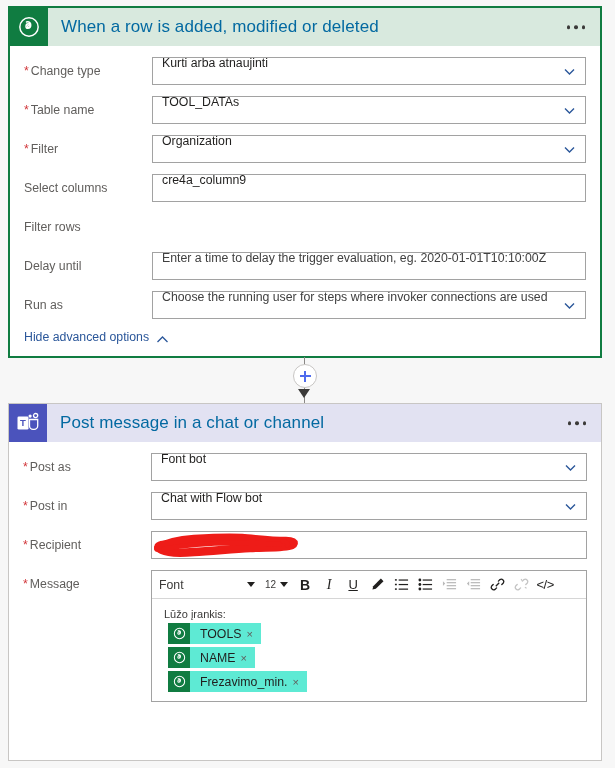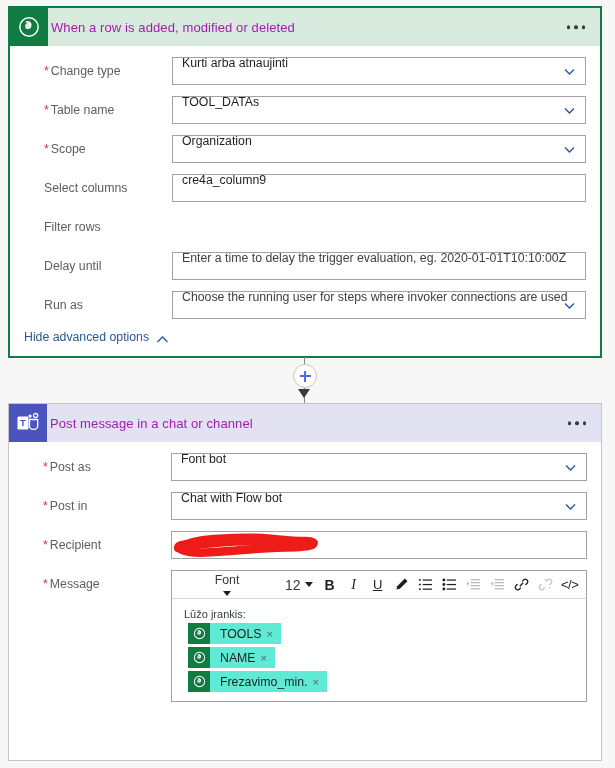--- a/index.html
+++ b/index.html
@@ -53,23 +53,23 @@
     height: 38px;
     flex: 0 0 38px;
     display: flex;
     align-items: center;
     justify-content: center;
   }
   .conn-icon.dataverse { background: #107c41; }
   .conn-icon.teams     { background: #4b53bc; }
 
   .card-title {
-    font-size: 13px;
-    color: #a21caf;
-    padding-left: 3px;
+    font-size: 17px;
+    color: #0369a1;
+    padding-left: 13px;
     letter-spacing: .1px;
     white-space: nowrap;
   }
 
   .ellipsis-btn {
     position: absolute;
     right: 13px;
     top: 50%;
     transform: translateY(-50%);
     display: flex;
@@ -79,21 +79,21 @@
   }
   .ellipsis-btn i {
     display: block;
     width: 3.5px;
     height: 3.5px;
     border-radius: 50%;
     background: #3b3a39;
   }
 
   
-  .card-body { padding: 0; margin-left: 20px; }
+  .card-body { padding: 0; }
   .row {
     display: flex;
     align-items: flex-start;
     padding: 0 14px;
     margin-top: 11px;
   }
   .row-label {
     width: 128px;
     flex: 0 0 128px;
     font-size: 12.3px;
@@ -226,29 +226,28 @@
   .tb-font {
     display: flex;
     align-items: center;
     justify-content: space-between;
     width: 96px;
     height: 23px;
     padding: 0 5px;
     font-size: 12.3px;
     color: #3b3a39;
     cursor: pointer;
-    flex-direction: column;
   }
   .tb-size {
     display: flex;
     align-items: center;
     gap: 4px;
     height: 23px;
     padding: 0 5px;
-    font-size: 14px;
+    font-size: 10px;
     color: #3b3a39;
     cursor: pointer;
   }
   .tri {
     width: 0;
     height: 0;
     border-left: 4.5px solid transparent;
     border-right: 4.5px solid transparent;
     border-top: 5px solid #201f1e;
   }
@@ -350,21 +349,21 @@
         <span>TOOL_DATAs</span>
         <span class="caret">
           <svg width="13" height="13" viewBox="0 0 13 13">
               <path d="M2 4.5 L6.5 9 L11 4.5" fill="none" stroke="#2b579a" stroke-width="1.4"></path>
             </svg>
         </span>
       </div>
     </div>
 
     <div class="row">
-      <div class="row-label"><span class="req">*</span><span>Scope</span></div>
+      <div class="row-label"><span class="req">*</span><span>Filter</span></div>
       <div class="field">
         <span>Organization</span>
         <span class="caret">
           <svg width="13" height="13" viewBox="0 0 13 13">
               <path d="M2 4.5 L6.5 9 L11 4.5" fill="none" stroke="#2b579a" stroke-width="1.4"></path>
             </svg>
         </span>
       </div>
     </div>
 

